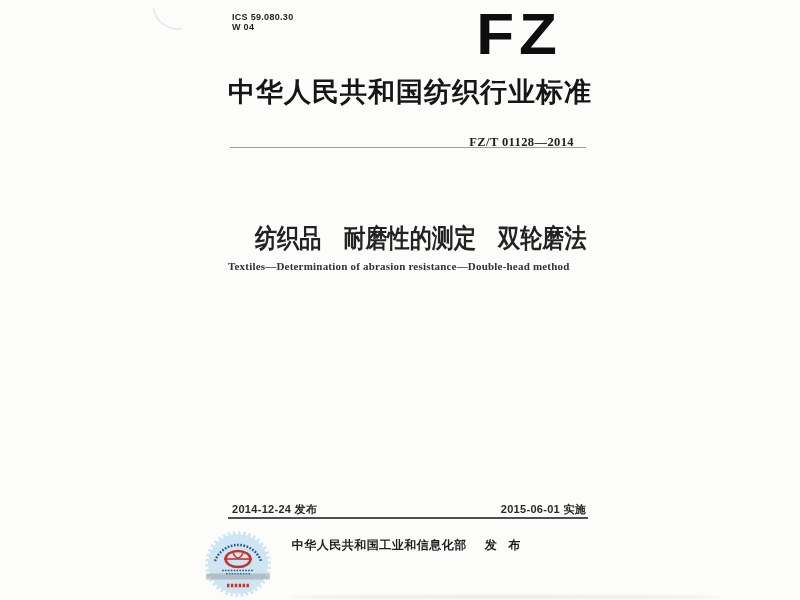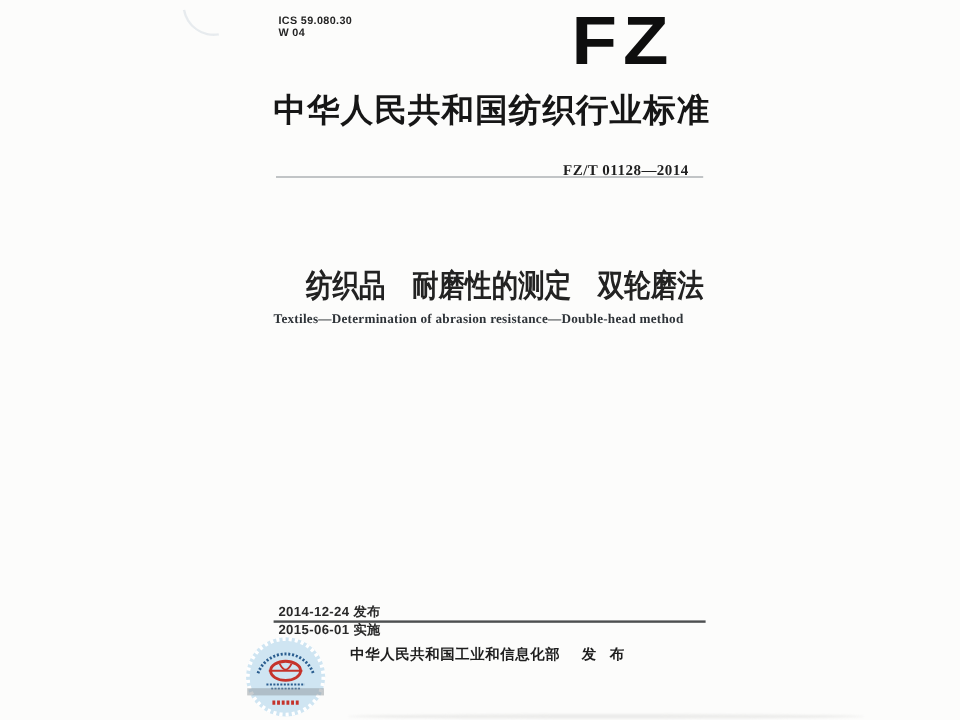--- a/index.html
+++ b/index.html
@@ -115,21 +115,20 @@
   .dates-row {
     position: absolute;
     left: 4px; top: 502px;
     width: 354px;
     display: flex;
     justify-content: space-between;
     font-size: 11px;
     font-weight: bold;
     letter-spacing: .3px;
     color: #2a2a2a;
-    flex-direction: column;
   }
   .rule-thick {
     position: absolute;
     left: 0; top: 517px;
     width: 360px; height: 2px;
     background: #4d4f50;
   }
   .publisher-row {
     position: absolute;
     left: 0; top: 537px;

